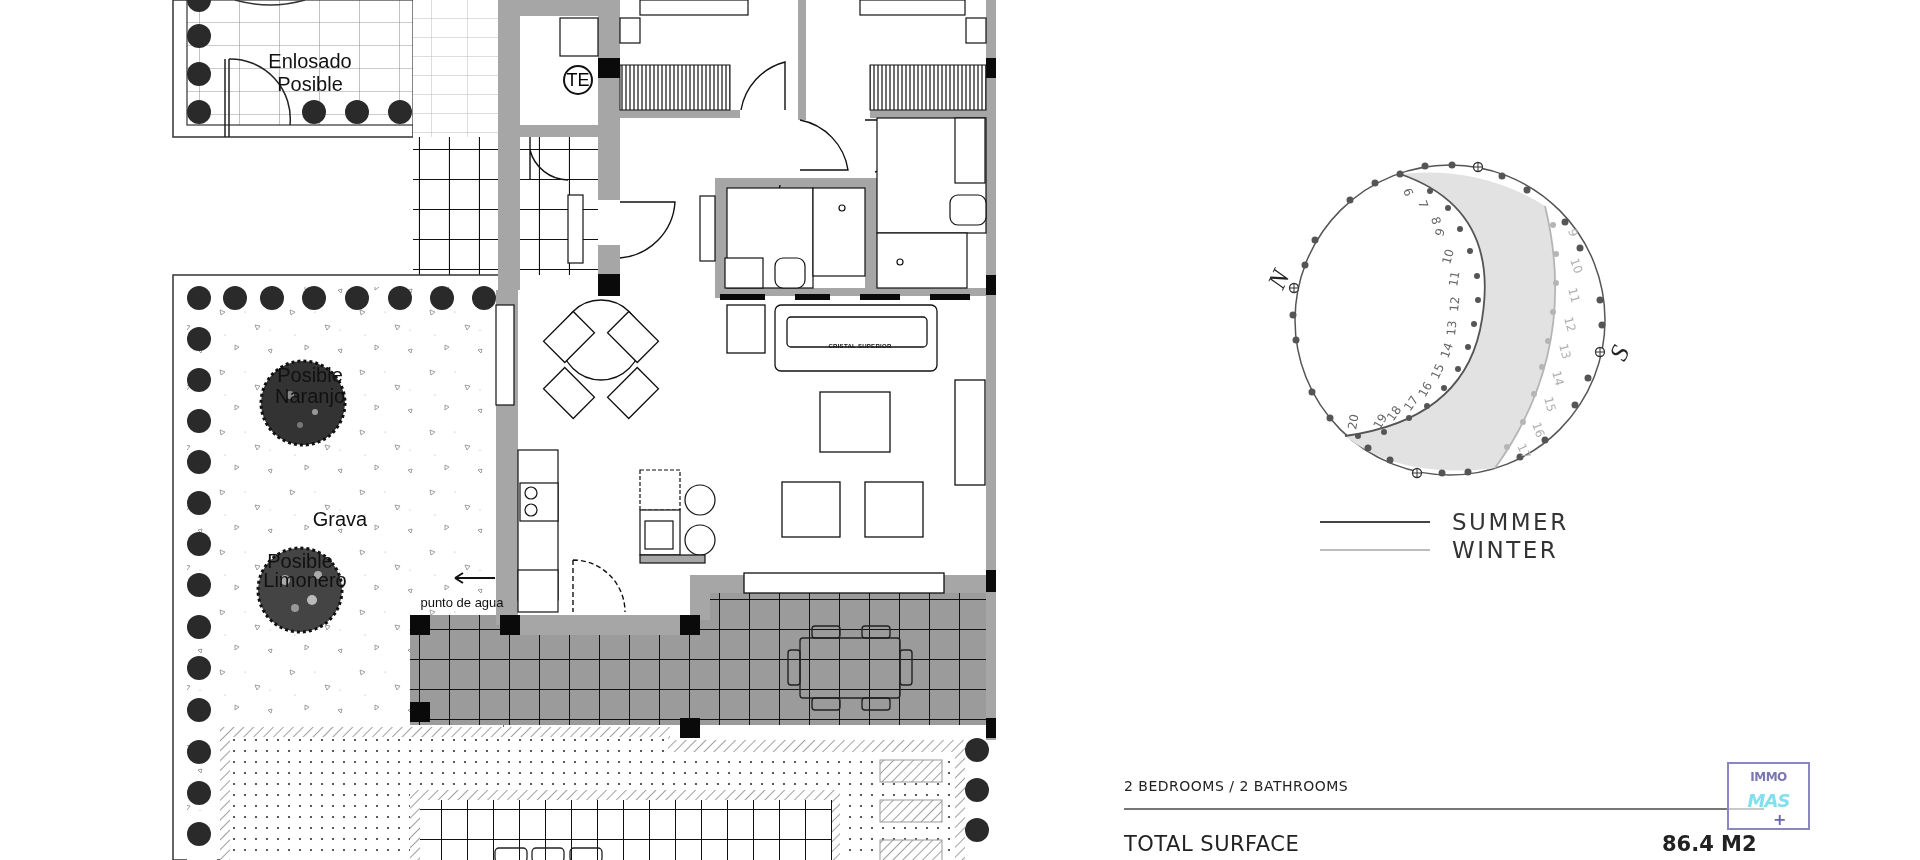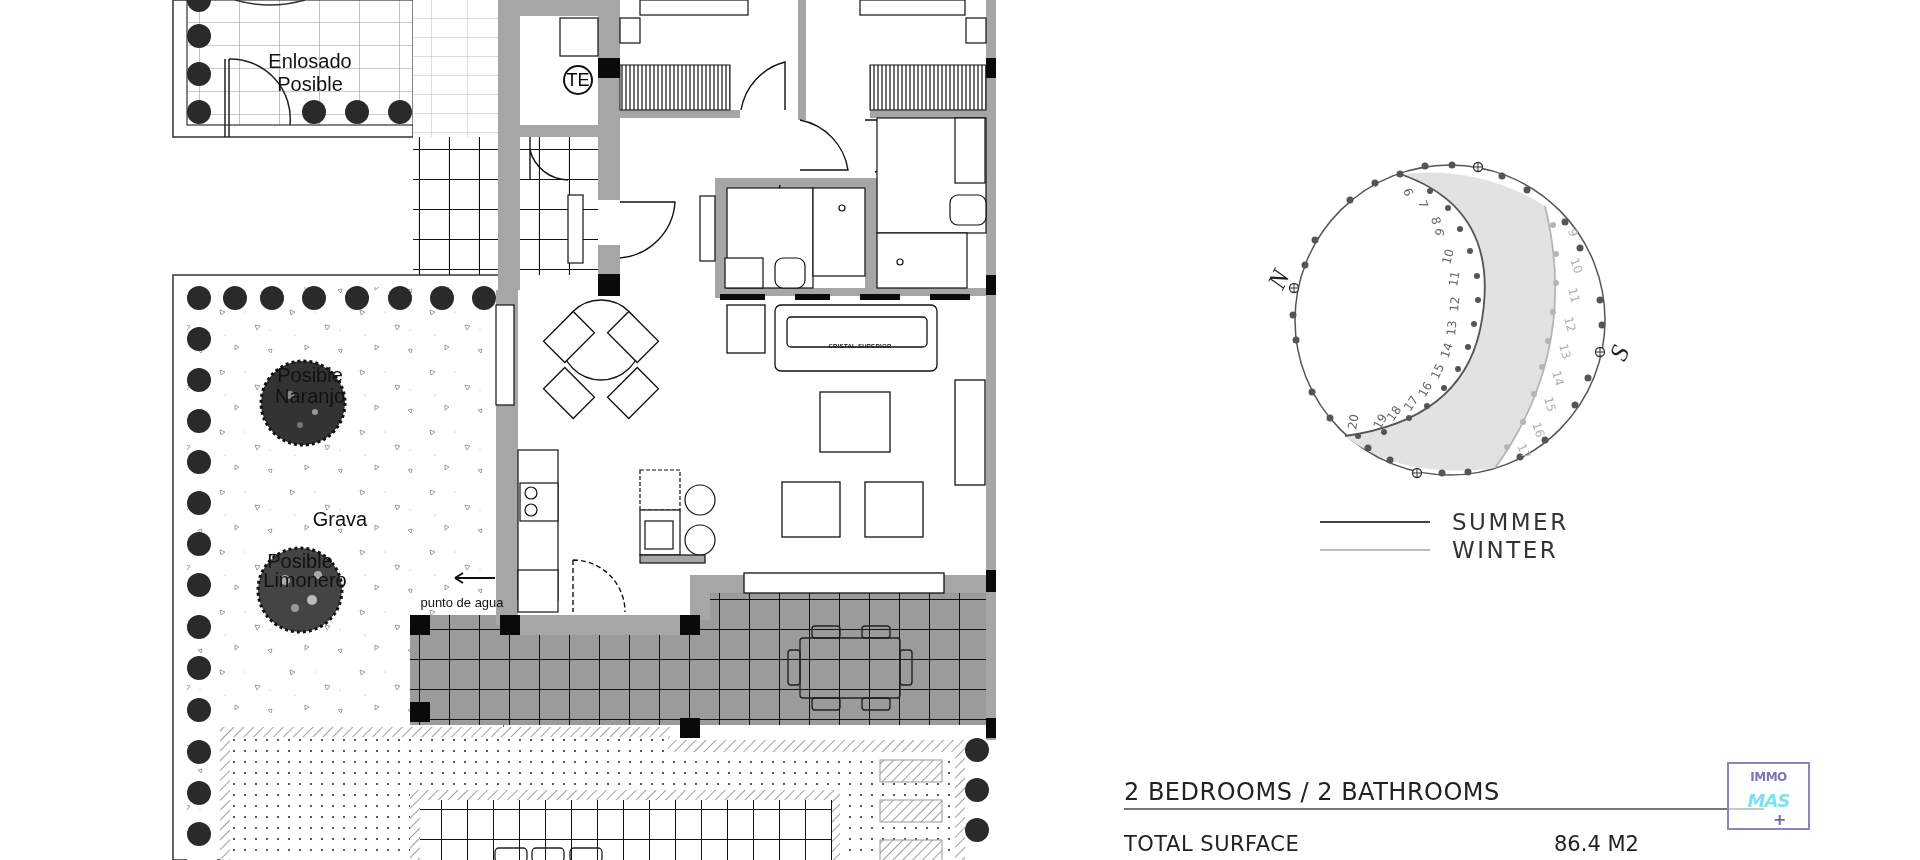--- a/index.html
+++ b/index.html
@@ -9,24 +9,24 @@
     .lbl-big { font-size: 20px; }
     .lbl-small { font-size: 13px; }
     .lbl-tiny { font-size: 6px; font-weight: bold; letter-spacing: 0.3px; }
     .te { position: absolute; width: 26px; height: 26px; border: 2px solid #111; border-radius: 50%; font-size: 18px; display: flex; align-items: center; justify-content: center; background: #fff; }
     #sunchart { position: absolute; left: 1250px; top: 150px; }
     .legend { position: absolute; left: 1320px; top: 508px; }
     .legend-row { display: flex; align-items: center; height: 28px; }
     .legend-line { width: 110px; height: 2px; margin-right: 22px; }
     .legend-text { font-family: "DejaVu Sans", sans-serif; font-size: 23px; letter-spacing: 2.5px; color: #333; }
     .info { position: absolute; left: 1124px; font-family: "DejaVu Sans", sans-serif; color: #222; }
-    .info-bed { top: 778px; font-size: 24px; letter-spacing: 0.5px; }
+    .info-bed { top: 778px; font-size: 14px; letter-spacing: 0.5px; }
     .info-rule { position: absolute; left: 1124px; top: 808px; width: 640px; height: 2px; background: #777; }
     .info-surface { top: 832px; font-size: 21px; letter-spacing: 0.5px; }
-    .info-val { position: absolute; left: 1554px; top: 832px; font-family: "DejaVu Sans", sans-serif; font-size: 21px; color: #222; }
+    .info-val { position: absolute; left: 1662px; top: 832px; font-family: "DejaVu Sans", sans-serif; font-size: 21px; color: #222; font-weight: bold; }
     .logo { position: absolute; left: 1727px; top: 762px; width: 83px; height: 68px; border: 2px solid #8a86c0; box-sizing: border-box; background: rgba(255,255,255,0.6); }
     .logo-top { position: absolute; left: 0; right: 0; top: 6px; text-align: center; font-family: "DejaVu Sans", sans-serif; font-weight: bold; font-size: 12px; color: #7b76b3; letter-spacing: -0.5px; }
     .logo-bot { position: absolute; left: 0; right: 0; top: 26px; text-align: center; font-family: "DejaVu Sans", sans-serif; font-weight: bold; font-size: 18px; color: #7fe0ee; letter-spacing: -1px; font-style: italic; }
     .logo-plus { position: absolute; left: 44px; top: 46px; font-size: 16px; font-weight: bold; color: #6a66a8; font-family: "DejaVu Sans", sans-serif; }
   </style>
 </head>
 <body>
 
 <svg id="plan" width="1010" height="860" viewBox="0 0 1010 860" xmlns="http://www.w3.org/2000/svg">
   <defs>

